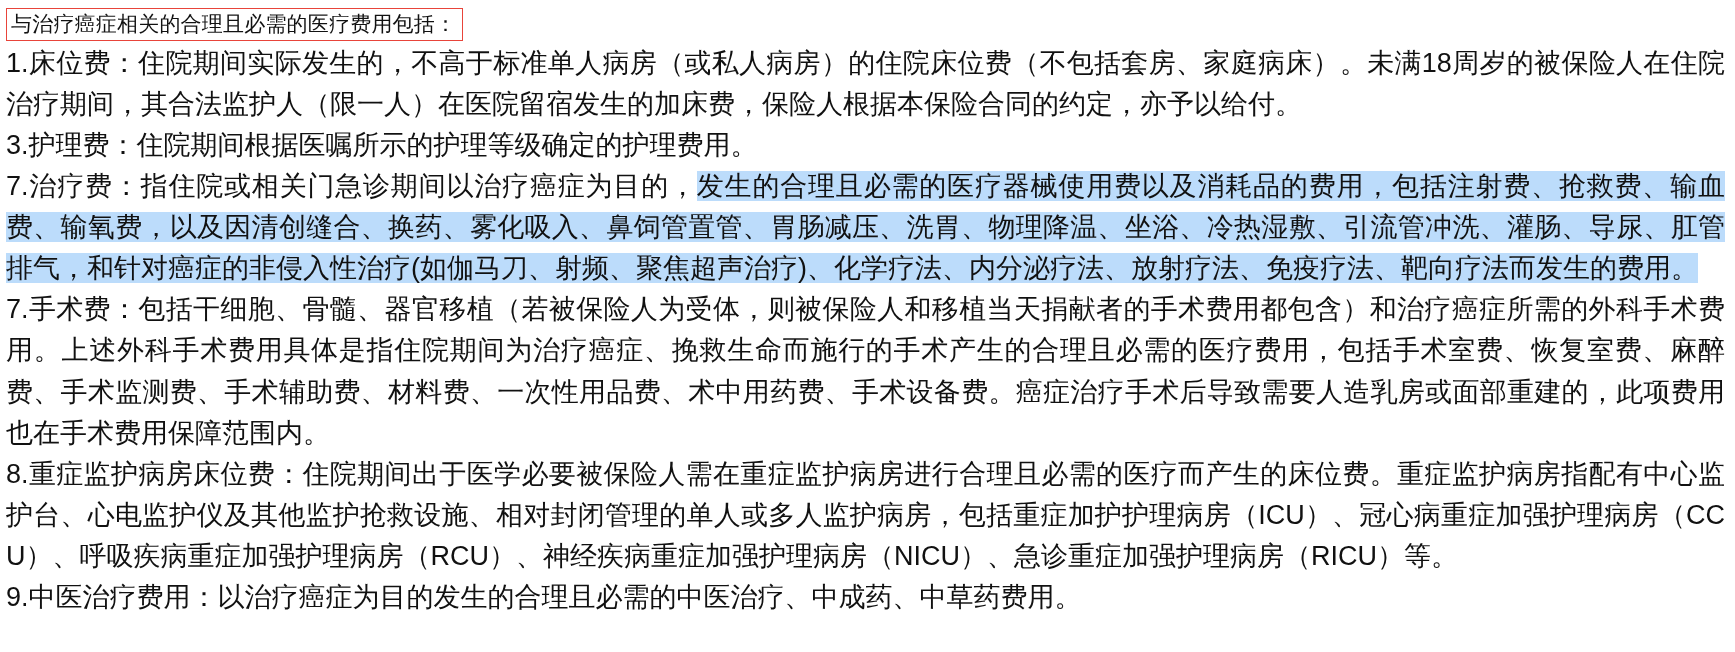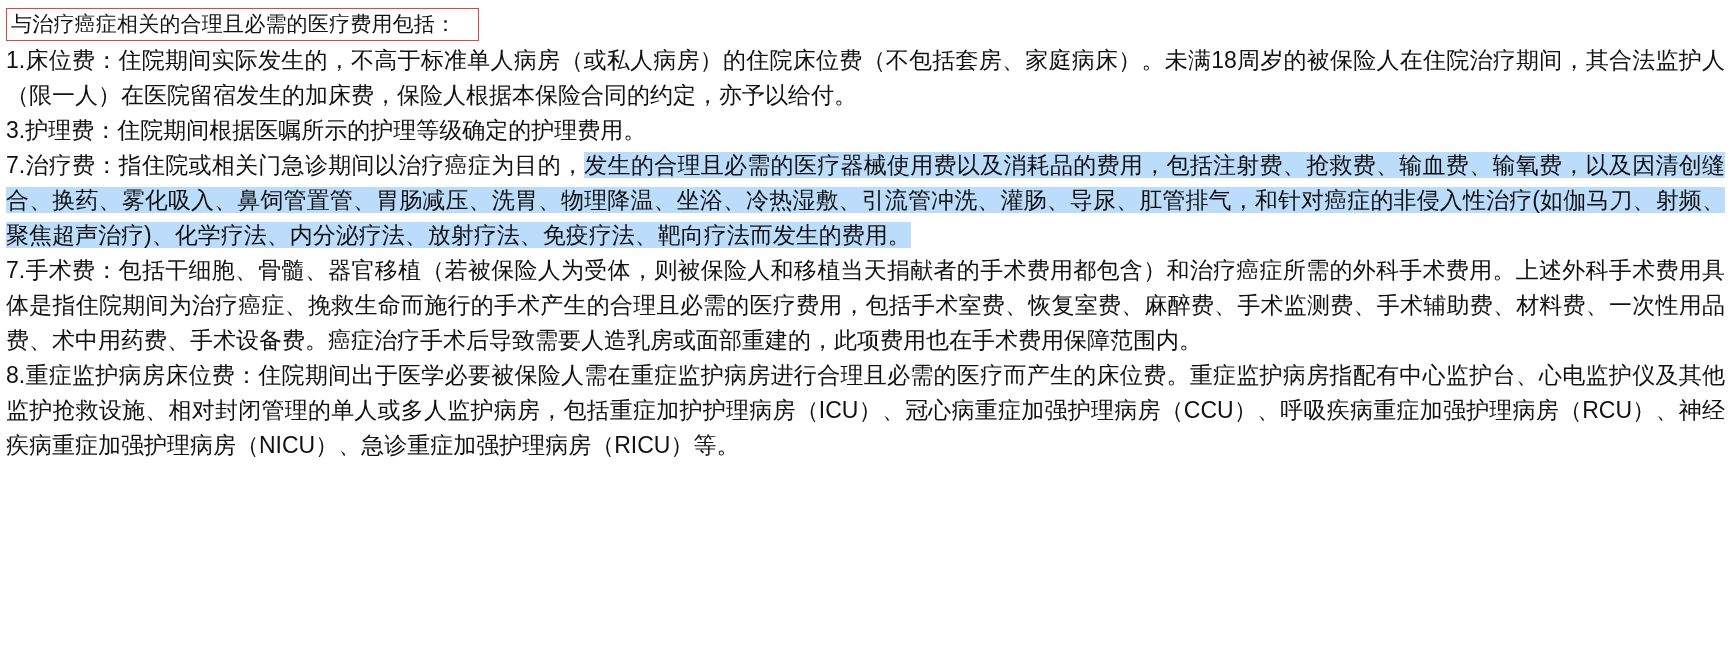--- a/index.html
+++ b/index.html
@@ -20,31 +20,31 @@
     height: 652px;
     padding: 0;
     box-sizing: border-box;
   }
   .doc-body {
     padding: 8px 10px 0 6px;
   }
   .title-wrap {
     display: inline-block;
     border: 1.5px solid #e8443a;
-    padding: 2px 22px 3px 4px;
+    padding: 2px 6px 3px 4px;
     margin: 0 0 2px 0;
     line-height: 1.25;
   }
   .title-text {
     font-size: 21px;
     letter-spacing: 0.2px;
     color: #111111;
   }
   .clause {
-    font-size: 23px;
+    font-size: 27px;
     line-height: 1.52;
     margin: 0;
     text-align: justify;
     letter-spacing: 0px;
     word-break: break-all;
   }
   .clause .seg {
     display: inline;
   }
   .hl {
@@ -77,15 +77,18 @@
 
 
     <p class="clause">
       <span class="seg">7.手术费：包括干细胞、骨髓、器官移植（若被保险人为受体，则被保险人和移植当天捐献者的手术费用都包含）和治疗癌症所需的外科手术费用。上述外科手术费用具体是指住院期间为治疗癌症、挽救生命而施行的手术产生的合理且必需的医疗费用，包括手术室费、恢复室费、麻醉费、手术监测费、手术辅助费、材料费、一次性用品费、术中用药费、手术设备费。癌症治疗手术后导致需要人造乳房或面部重建的，此项费用也在手术费用保障范围内。</span>
     </p>
 
     <p class="clause">
       <span class="seg">8.重症监护病房床位费：住院期间出于医学必要被保险人需在重症监护病房进行合理且必需的医疗而产生的床位费。重症监护病房指配有中心监护台、心电监护仪及其他监护抢救设施、相对封闭管理的单人或多人监护病房，包括重症加护护理病房（ICU）、冠心病重症加强护理病房（CCU）、呼吸疾病重症加强护理病房（RCU）、神经疾病重症加强护理病房（NICU）、急诊重症加强护理病房（RICU）等。</span>
     </p>
 
+    <p class="clause">
+      <span class="seg">9.中医治疗费用：以治疗癌症为目的发生的合理且必需的中医治疗、中成药、中草药费用。</span>
+    </p>
 
   </div>
 </div>
 
 </body></html>

